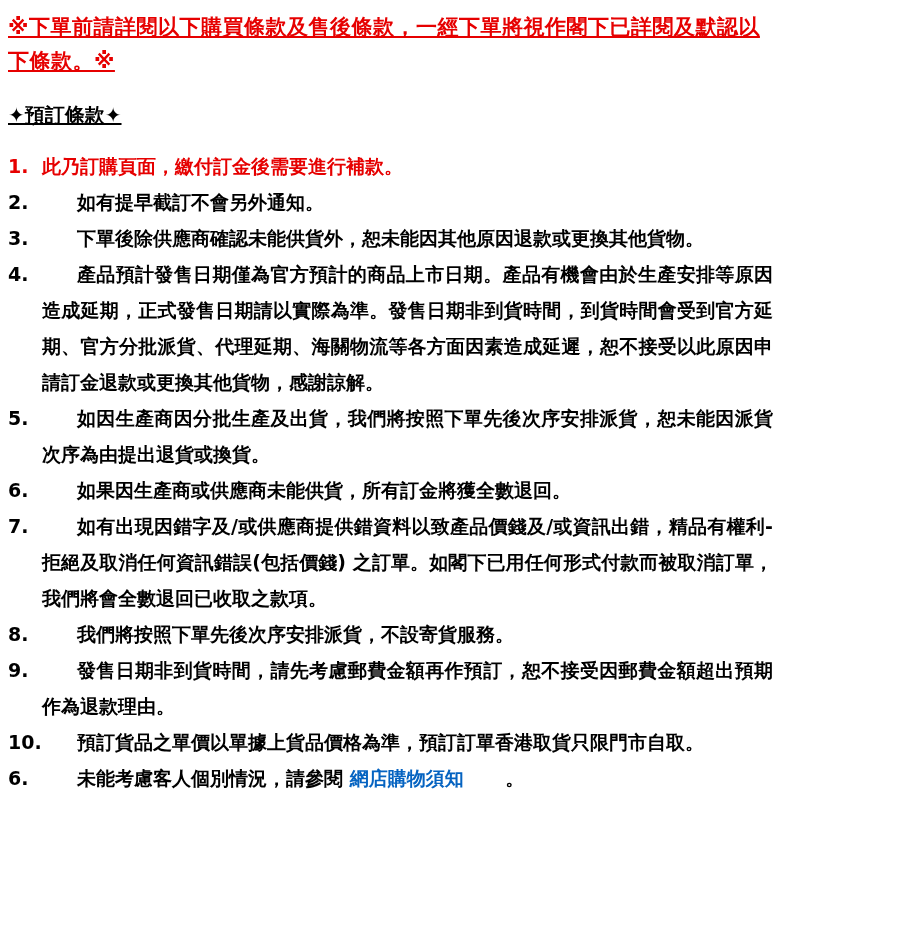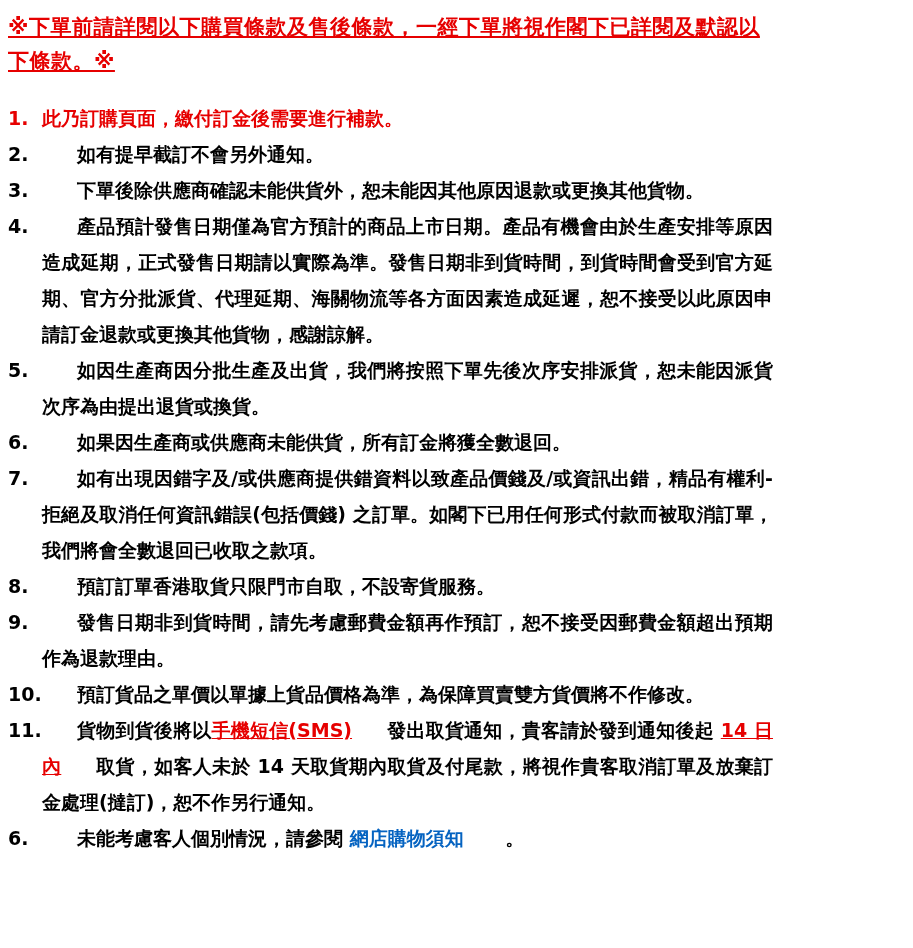--- a/index.html
+++ b/index.html
@@ -58,20 +58,21 @@
     color: var(--link-blue, #0563c1);
     cursor: pointer;
   }
 </style>
 </head>
 <body>
 
 <div class="page">
   <div class="title">※下單前請詳閱以下購買條款及售後條款，一經下單將視作閣下已詳閱及默認以下條款。※</div>
 
+  <div class="heading">✦預訂條款✦</div>
 
   <div class="terms-list">
       <div class="item">
         <span class="num red">1.</span>
         <span class="txt"><span class="red">此乃訂購頁面，繳付訂金後需要進行補款。</span></span>
       </div>
       <div class="item">
         <span class="num">2.</span>
         <span class="txt"><span class="normal">如有提早截訂不會另外通知。</span></span>
       </div>
@@ -90,32 +91,28 @@
       <div class="item">
         <span class="num">6.</span>
         <span class="txt"><span class="normal">如果因生產商或供應商未能供貨，所有訂金將獲全數退回。</span></span>
       </div>
       <div class="item">
         <span class="num">7.</span>
         <span class="txt"><span class="normal">如有出現因錯字及/或供應商提供錯資料以致產品價錢及/或資訊出錯，精品有權利-拒絕及取消任何資訊錯誤(包括價錢) 之訂單。如閣下已用任何形式付款而被取消訂單，我們將會全數退回已收取之款項。</span></span>
       </div>
       <div class="item">
         <span class="num">8.</span>
-        <span class="txt"><span class="normal">預訂訂單香港取貨只限門市自取，不設寄貨服務。</span></span>
+        <span class="txt"><span class="normal">我們將按照下單先後次序安排派貨，不設寄貨服務。</span></span>
       </div>
       <div class="item">
         <span class="num">9.</span>
         <span class="txt"><span class="normal">發售日期非到貨時間，請先考慮郵費金額再作預訂，恕不接受因郵費金額超出預期作為退款理由。</span></span>
       </div>
       <div class="item">
         <span class="num">10.</span>
-        <span class="txt"><span class="normal">預訂貨品之單價以單據上貨品價格為準，為保障買賣雙方貨價將不作修改。</span></span>
-      </div>
-      <div class="item">
-        <span class="num">11.</span>
-        <span class="txt"><span class="normal">貨物到貨後將以</span><span class="red-underline">手機短信(SMS)</span><span class="normal">發出取貨通知，貴客請於發到通知後起 </span><span class="red-underline">14 日內</span><span class="normal">取貨，如客人未於 14 天取貨期內取貨及付尾款，將視作貴客取消訂單及放棄訂金處理(撻訂)，恕不作另行通知。</span></span>
+        <span class="txt"><span class="normal">預訂貨品之單價以單據上貨品價格為準，預訂訂單香港取貨只限門市自取。</span></span>
       </div>
       <div class="item">
         <span class="num">6.</span>
         <span class="txt"><span class="normal">未能考慮客人個別情況，請參閱 </span><span class="link">網店購物須知</span><span class="normal"> 。</span></span>
       </div>
     </div>
 </div>
 
 </body></html>

